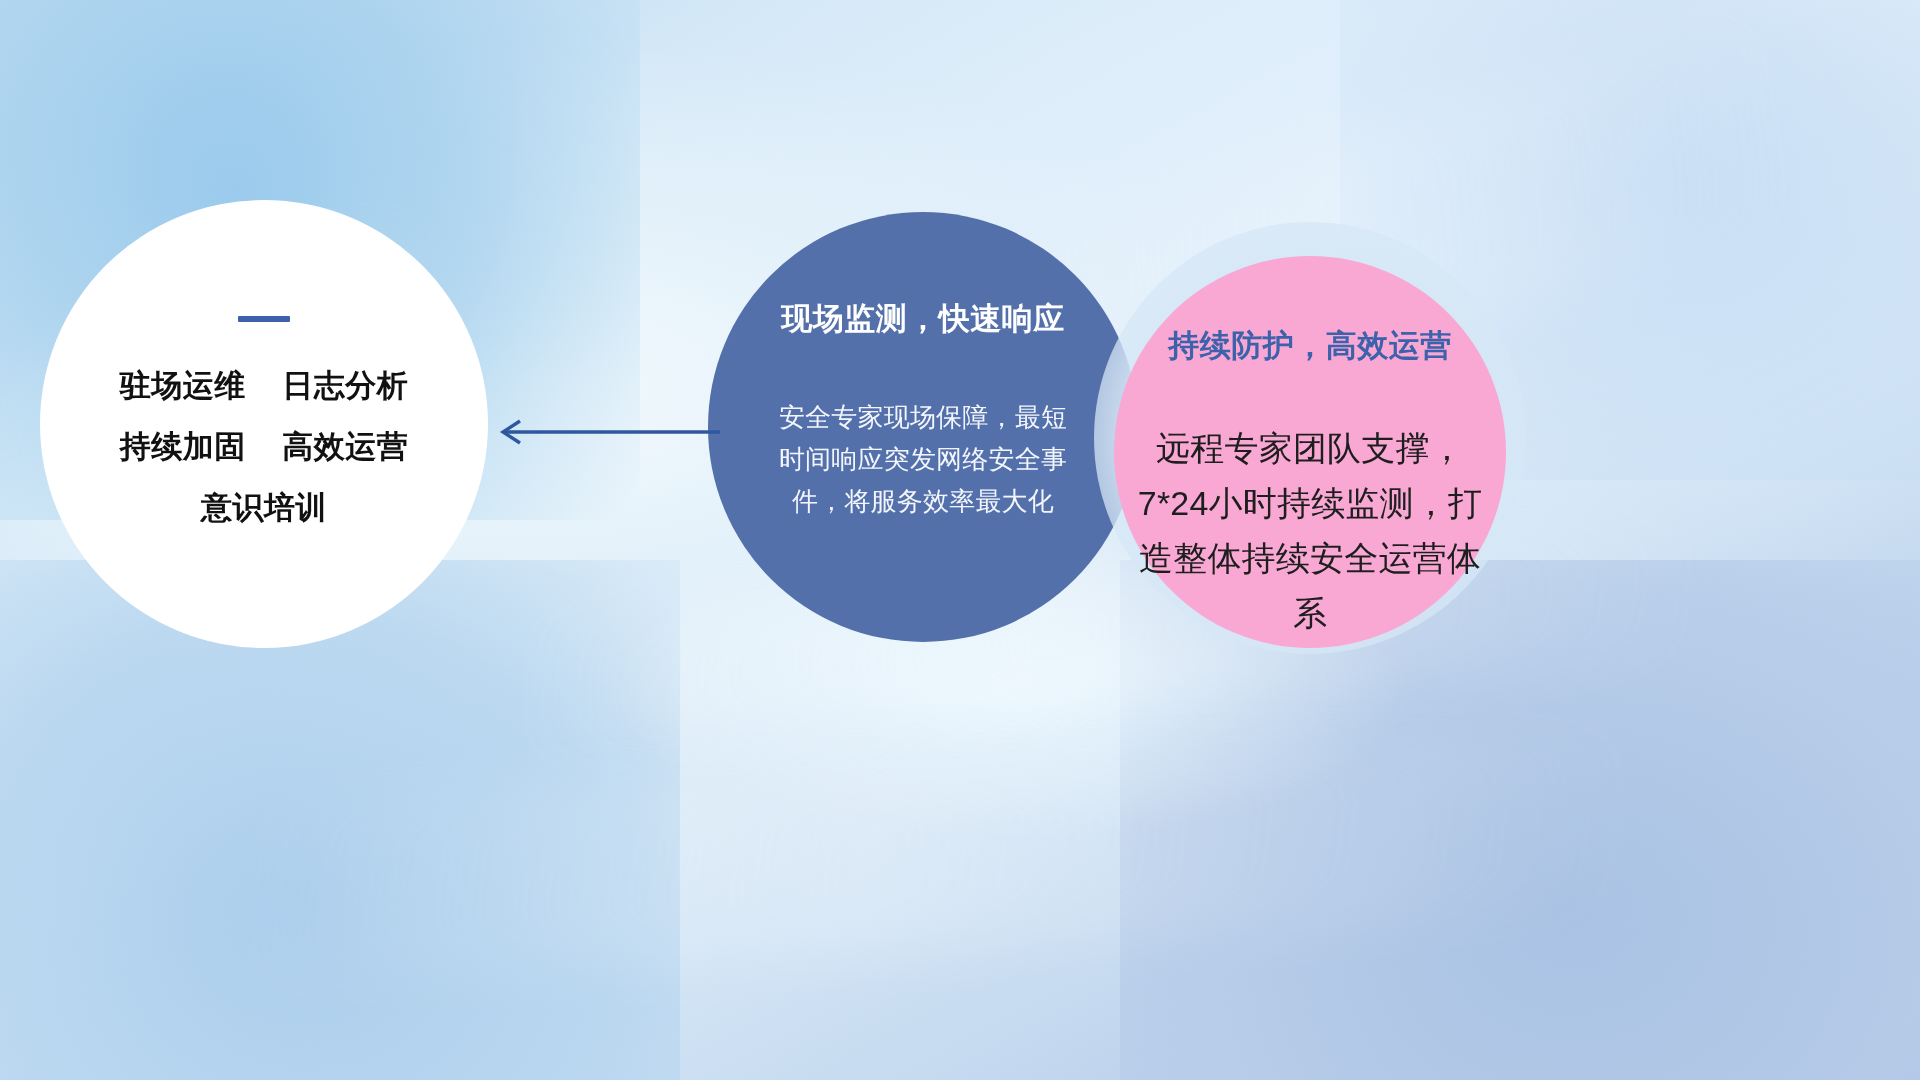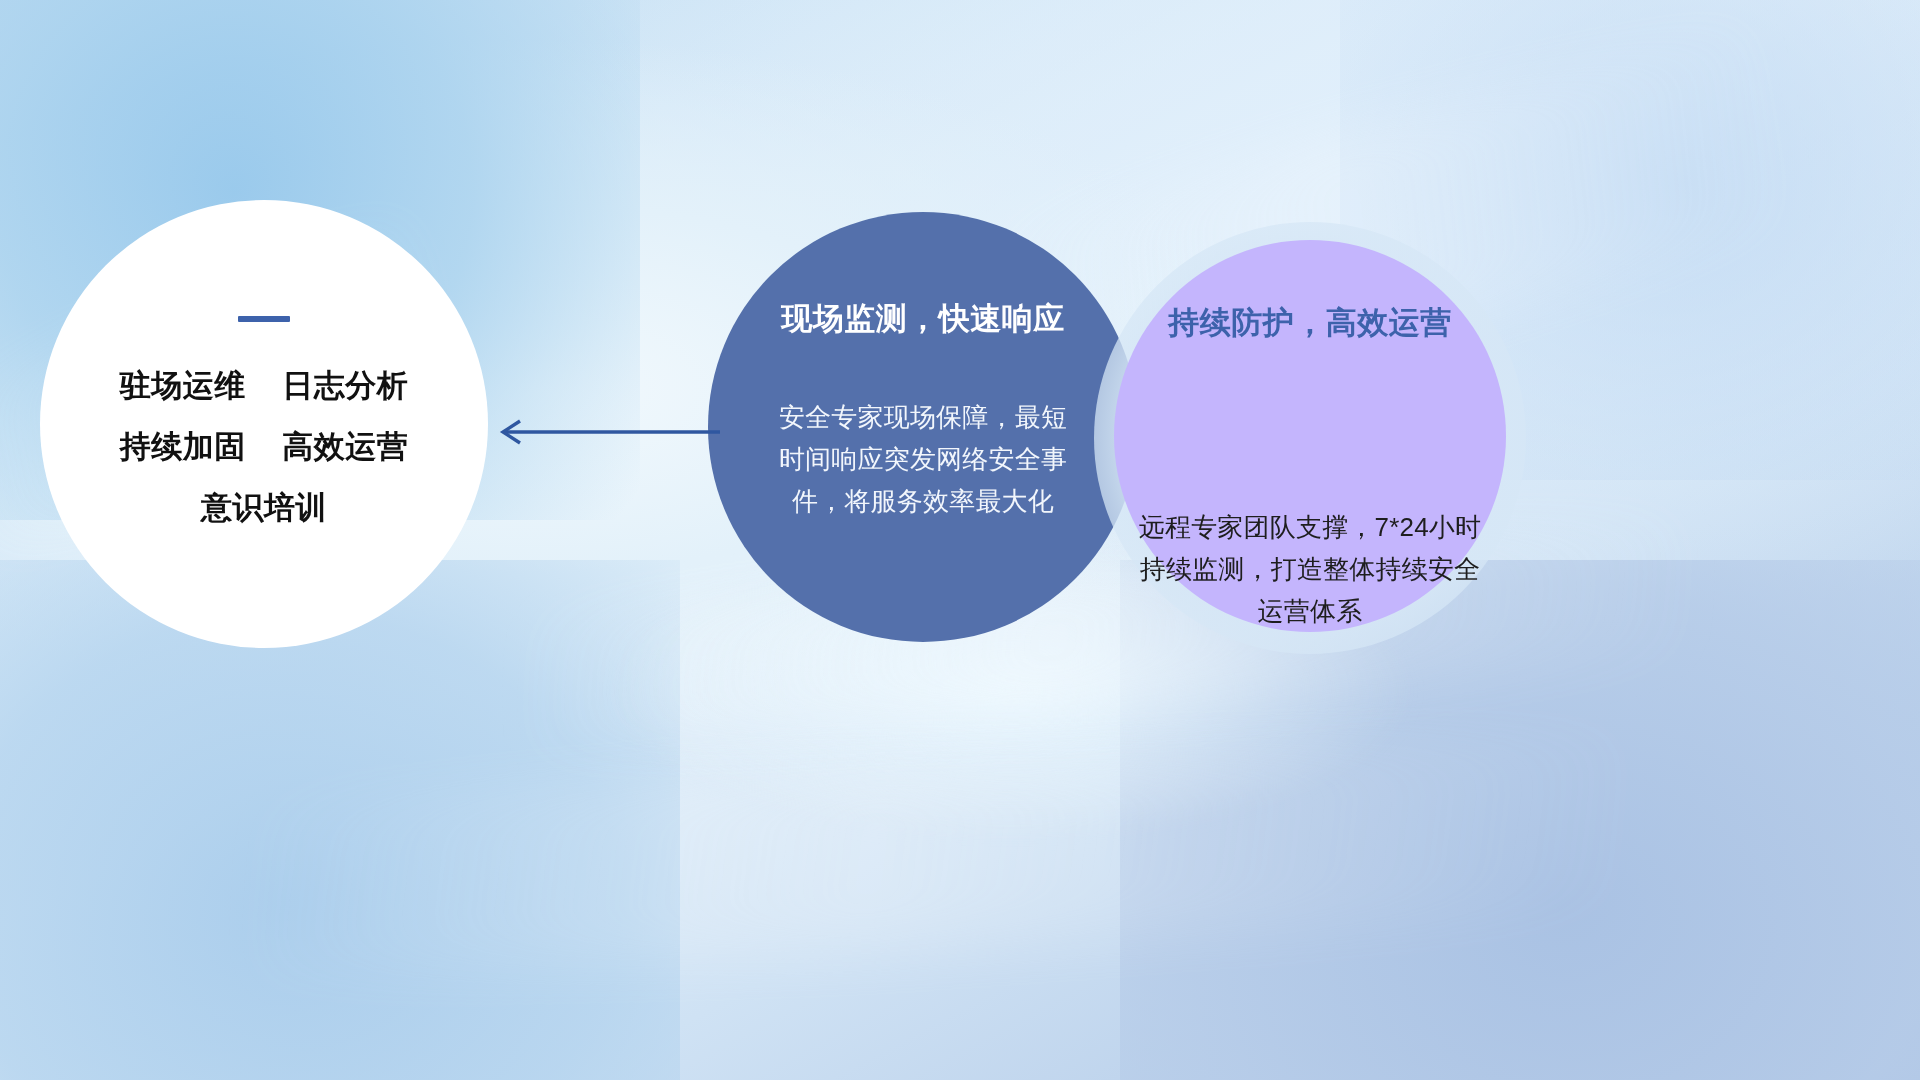--- a/index.html
+++ b/index.html
@@ -139,37 +139,37 @@
   
   #circle-right-halo {
     left: 1094px; top: 222px;
     width: 432px; height: 432px;
     background: radial-gradient(circle at 50% 50%, rgba(214,231,246,.95) 58%, rgba(214,231,246,.55) 82%, rgba(214,231,246,0) 100%);
     z-index: 6;
   }
 
   
   #circle-right {
-    left: 1114px; top: 240px;
+    left: 1114px; top: 256px;
     width: 392px; height: 392px;
-    background: #c4b5fd;
+    background: #f9a8d4;
     z-index: 7;
-    justify-content: space-between;
+    justify-content: center;
     padding-top: 62px;
   }
   #circle-right .title {
     font-size: 31px;
     font-weight: bold;
     color: #3d62ab;
     letter-spacing: .5px;
     white-space: nowrap;
     margin-bottom: 54px;
   }
   #circle-right .body {
-    font-size: 26px;
+    font-size: 34px;
     color: #1e1e1e;
     line-height: 1.62;
     text-align: center;
     width: 352px;
     letter-spacing: .2px;
   }
 
   
   #arrow {
     position: absolute;

